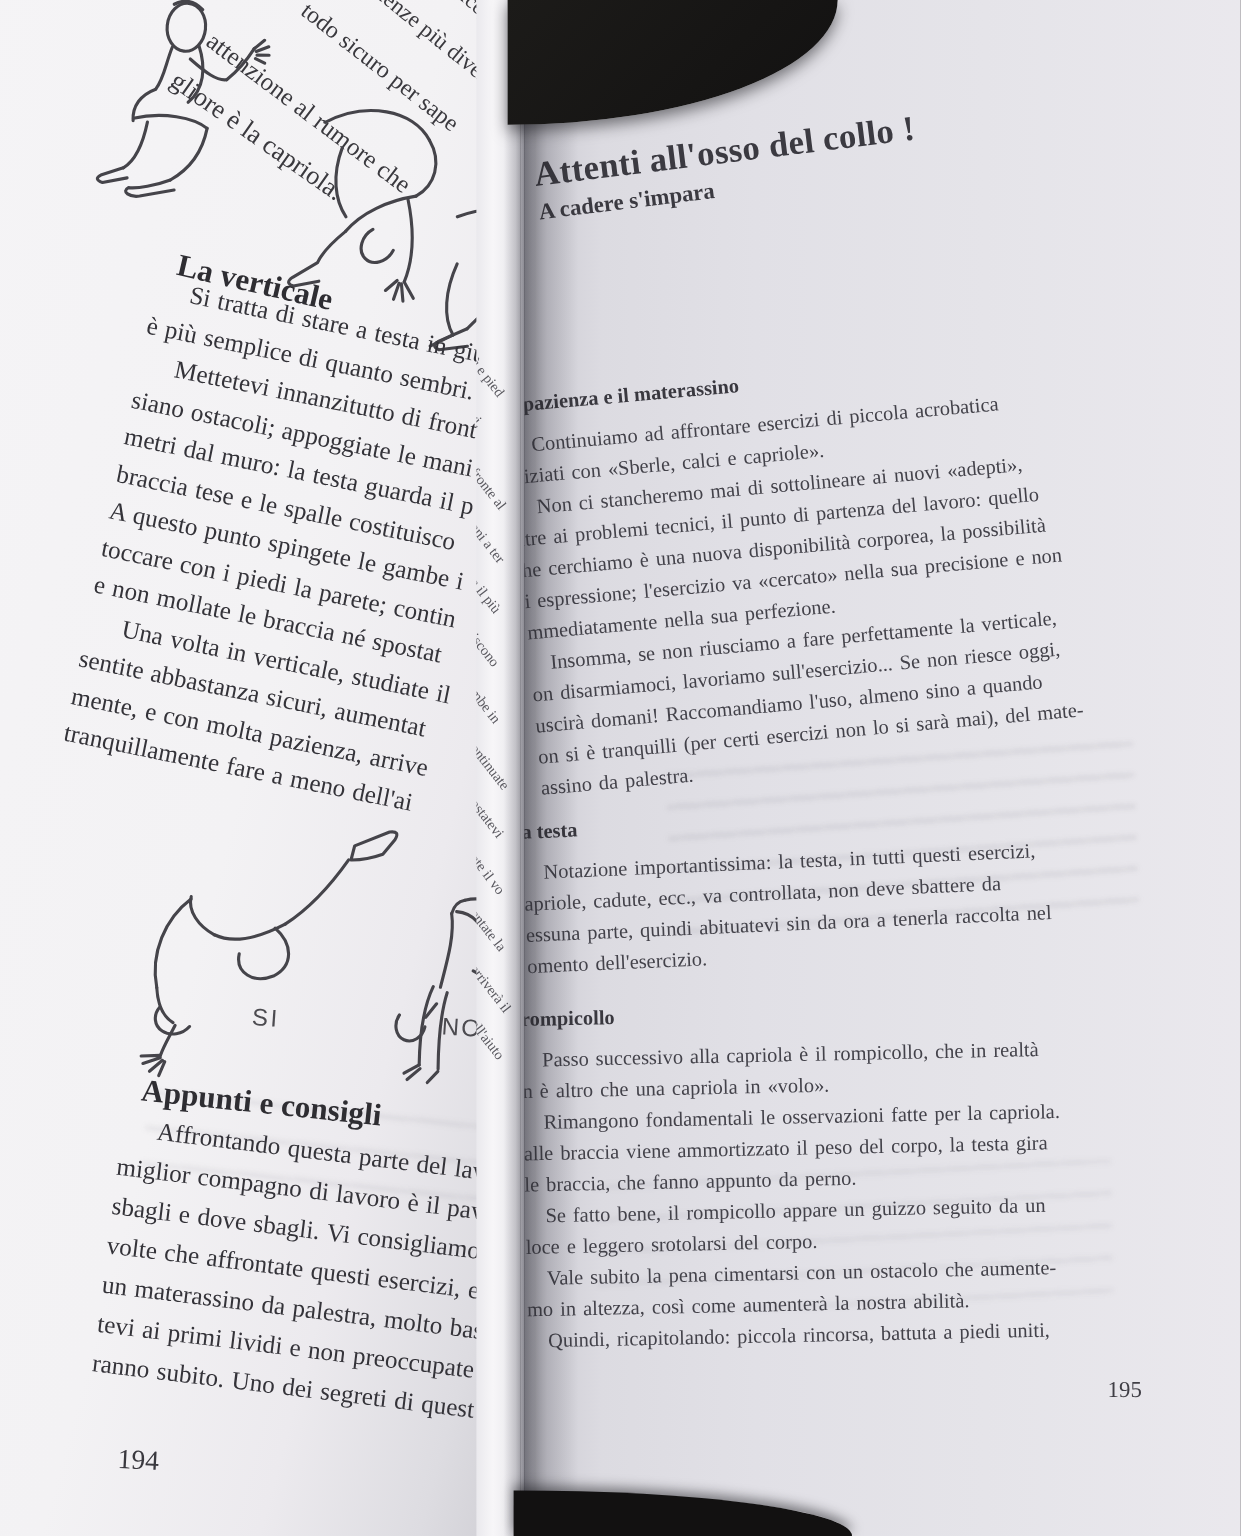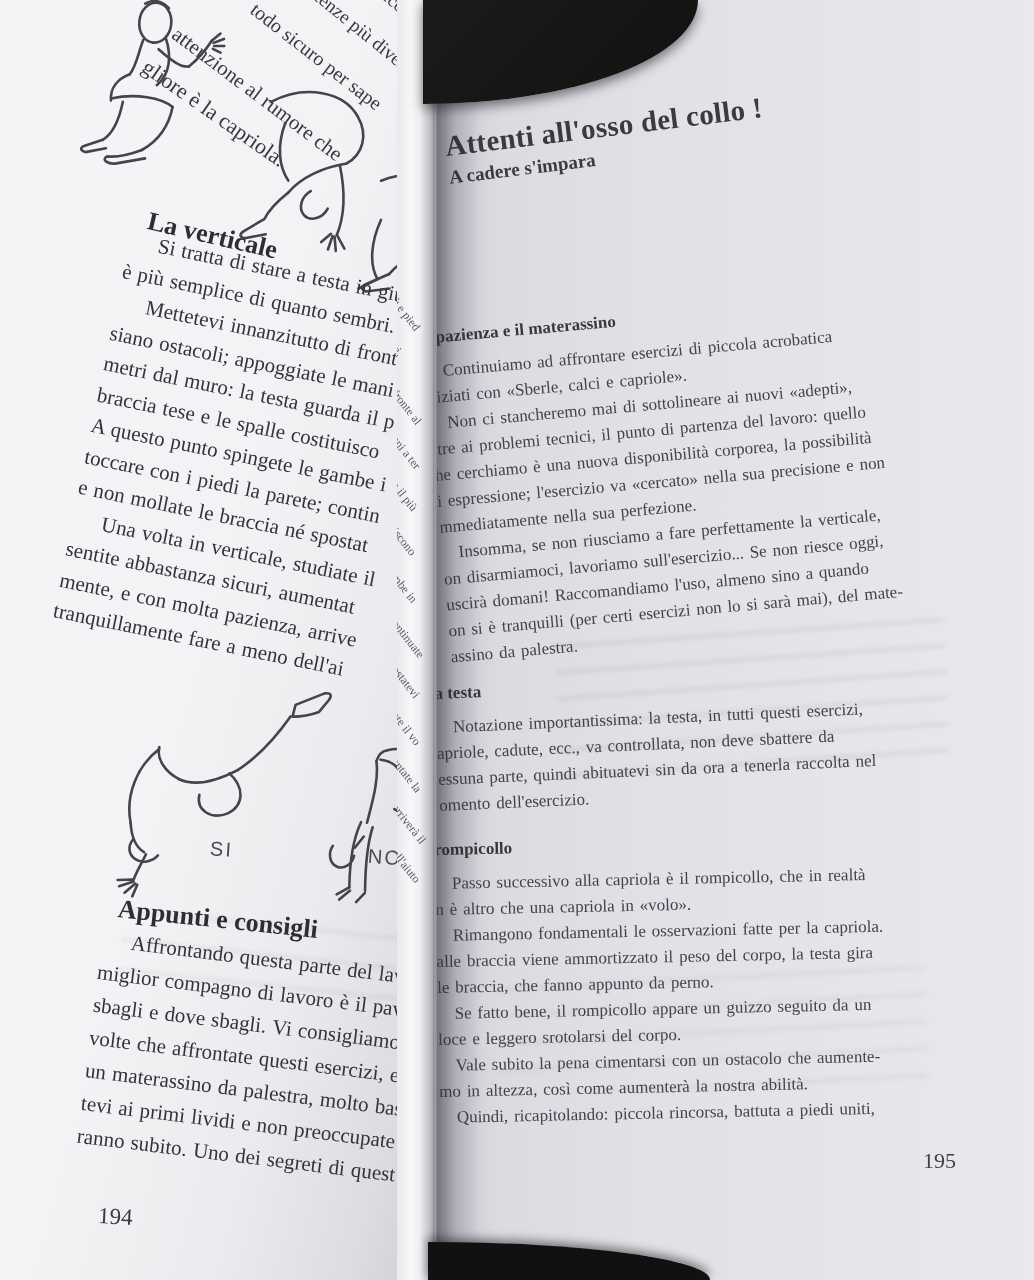--- a/index.html
+++ b/index.html
@@ -103,21 +103,21 @@
   .rp-subtitle{font-size:19px;font-weight:bold;color:#3b3a41;margin-top:4px;}
   .rp-titleblock{left:10px;top:160px;transform:rotate(-7deg);}
   .rp-heading{font-size:17px;font-weight:bold;color:#39383f;margin-bottom:11px;white-space:nowrap;}
   .rp-lines div{
     font-size:17px;line-height:26px;white-space:nowrap;color:#43424a;word-spacing:1.6px;
   }
   .rp-lines div.ind{padding-left:17px;}
   .rp-sec-materassino{left:0px;top:358px;transform:rotate(-5deg);}
   .rp-sec-testa{left:0px;top:714px;transform:rotate(-2.5deg);}
   .rp-sec-rompicollo{left:0px;top:870px;transform:rotate(-1.2deg);}
-  .rp-pagenum{position:absolute;left:486px;top:1178px;font-size:22px;color:#403f46;}
+  .rp-pagenum{position:absolute;left:486px;top:1178px;font-size:19px;color:#403f46;}
   .rp-ghost1{
     position:absolute;left:120px;top:655px;width:390px;height:150px;transform:rotate(-2deg);
     background:repeating-linear-gradient(178deg,transparent 0 13px,rgba(108,106,118,.12) 13px 17px,transparent 17px 26px);
     filter:blur(2px);
   }
   .rp-ghost2{
     position:absolute;left:60px;top:1000px;width:430px;height:120px;transform:rotate(-1deg);
     background:repeating-linear-gradient(178deg,transparent 0 14px,rgba(108,106,118,.09) 14px 18px,transparent 18px 27px);
     filter:blur(2px);
   }

